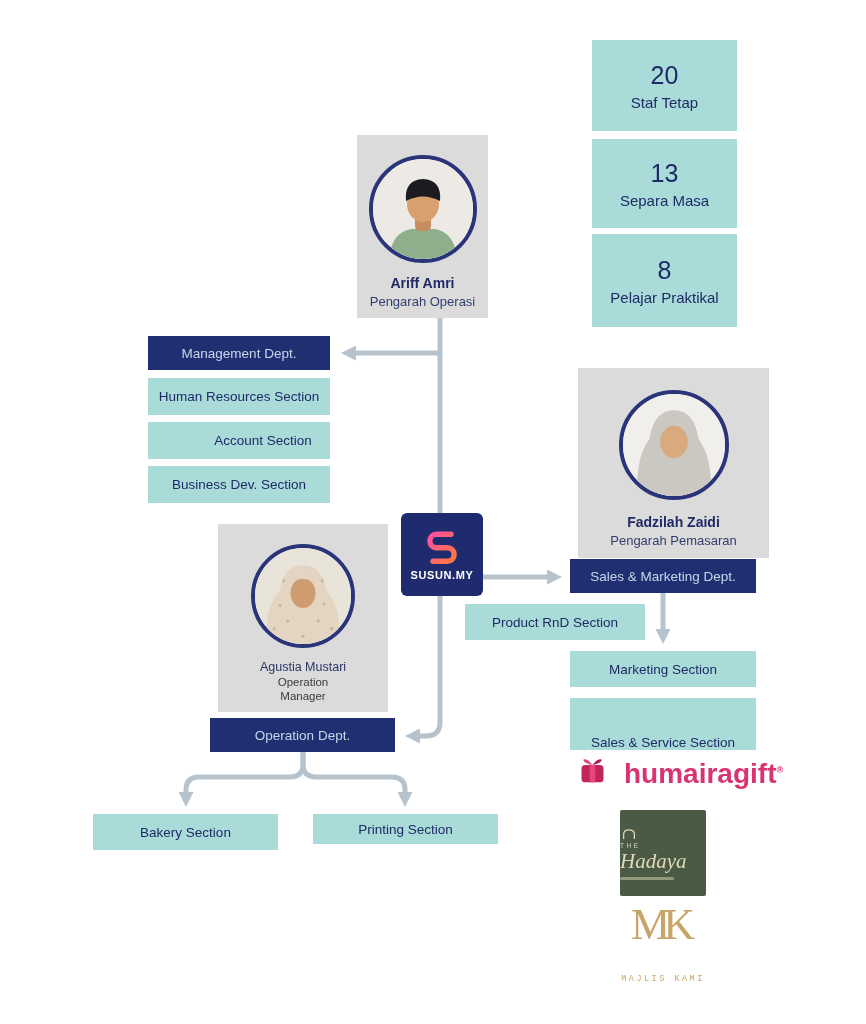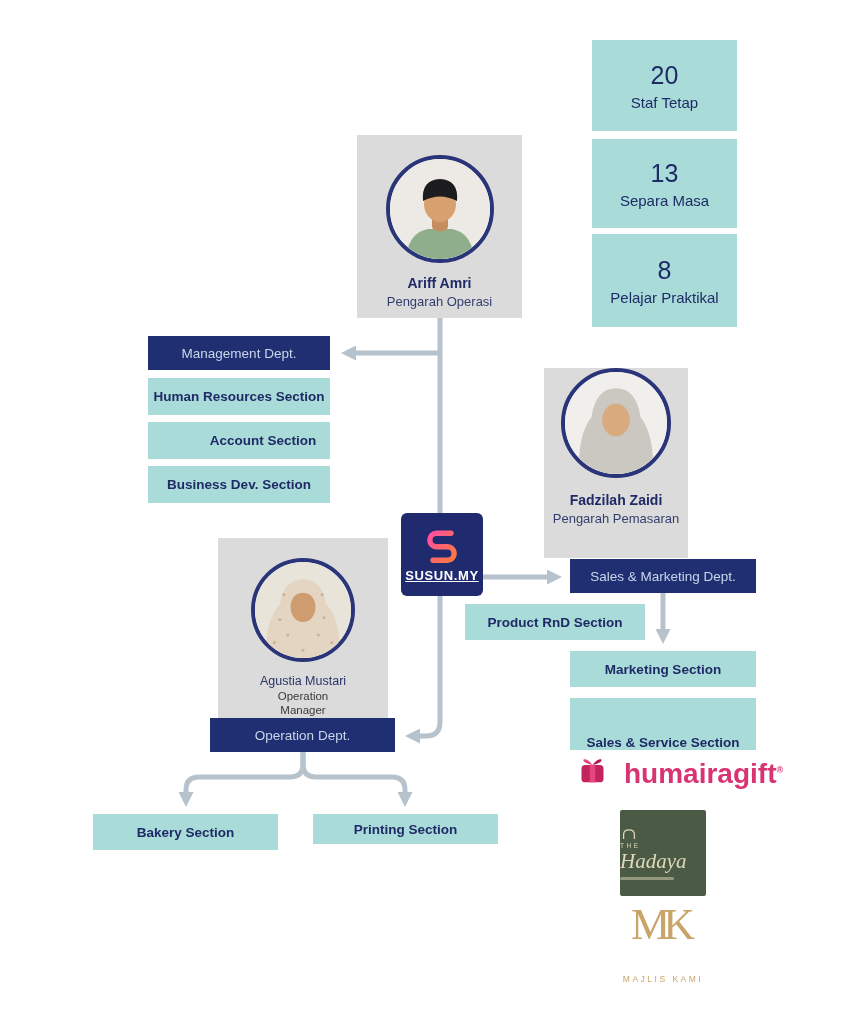--- a/index.html
+++ b/index.html
@@ -17,39 +17,39 @@
   .avatar { border-radius:50%; overflow:hidden; border:4px solid #2a3478; background:#eee; flex:none; }
   .avatar svg { display:block; width:100%; height:100%; }
   .p-name { font-weight:bold; color:#1f2a66; font-size:14px; }
   .p-title { color:#323e6e; font-size:13px; margin-top:3px; }
   .p-name.small { font-weight:normal; font-size:12.5px; }
   .p-title.small { font-size:11.5px; margin-top:2px; }
 
   .dept { background:#202e72; color:#c9d6ea; font-size:13.5px; display:flex;
           align-items:center; justify-content:center; text-align:center; }
   .sec  { background:#a9dcd9; color:#1f2a66; font-size:13.5px; display:flex;
-          align-items:center; justify-content:center; text-align:center;font-weight:bold; }
+          align-items:center; justify-content:center; text-align:center; }
 
   .susun { background:#1f2b6e; border-radius:6px; display:flex; flex-direction:column;
            align-items:center; justify-content:center; gap:5px; }
-  .susun .brand { color:#ffffff; font-size:13px; font-weight:bold; letter-spacing:.6px;text-decoration:underline; }
+  .susun .brand { color:#ffffff; font-size:11px; font-weight:bold; letter-spacing:.6px; }
 
   .humaira { display:flex; align-items:flex-start; gap:15px; }
   .humaira .txt { color:#d93472; font-size:28px; font-weight:bold; line-height:34px; }
   .humaira .reg { font-size:9px; color:#d93472; vertical-align:super; }
 
   .hadaya { background:#4a5a44; color:#ded8b8; display:flex; flex-direction:column;
             align-items:flex-start; justify-content:center; border-radius:2px; }
   .hadaya .pre { font-size:6.5px; letter-spacing:2.5px; margin-top:2px; }
   .hadaya .nm  { font-family:"Liberation Serif", serif; font-style:italic; font-size:21px; line-height:24px; }
   .hadaya-tag  { width:54px; height:3px; background:rgba(222,216,184,.5); margin-top:4px; border-radius:2px; }
 
   .mk { display:flex; flex-direction:column; align-items:center; color:#c9a469; }
   .mk .mono { font-family:"Liberation Serif", serif; font-size:44px; line-height:44px; letter-spacing:-7px; padding-right:7px; }
-  .mk .lbl  { font-size:8.5px; letter-spacing:2.5px; margin-top:3px; }
+  .mk .lbl  { font-size:8.5px; letter-spacing:2.5px; margin-top:3px;font-family:Liberation Mono, monospace; }
 </style>
 </head>
 <body>
 
 <div class="canvas">
 
   <svg class="connectors" width="866" height="1024" viewBox="0 0 866 1024">
     <defs>
       <marker id="arrow" viewBox="0 0 10 10" refX="6" refY="5" markerWidth="3" markerHeight="3" orient="auto-start-reverse">
         <path d="M0 0 L10 5 L0 10 Z" fill="#b6c2cc"></path>
@@ -72,21 +72,21 @@
   </div>
   <div class="node stat" style="left:592px; top:139px; width:145px; height:89px;">
     <div class="v">13</div>
     <div class="l">Separa Masa</div>
   </div>
   <div class="node stat" style="left:592px; top:234px; width:145px; height:93px;">
     <div class="v">8</div>
     <div class="l">Pelajar Praktikal</div>
   </div>
 
-  <div class="node card" style="left:357px; top:135px; width:165px; height:183px; padding-top:20px;">
+  <div class="node card" style="left:357px; top:135px; width:131px; height:183px; padding-top:20px;">
     <div class="avatar" style="width:108px; height:108px;">
       <svg viewBox="0 0 100 100">
         <rect width="100" height="100" fill="#edeae5"></rect>
         <path d="M16 100 Q18 74 38 70 L62 70 Q82 74 84 100 Z" fill="#8fae8b"></path>
         <rect x="42" y="54" width="16" height="18" rx="5" fill="#c68d5f"></rect>
         <ellipse cx="50" cy="45" rx="16" ry="18" fill="#d7a06e"></ellipse>
         <path d="M33 42 Q31 21 50 20 Q69 21 67 42 Q50 33 33 42 Z" fill="#1b1b20"></path>
       </svg>
     </div>
     <div class="p-name" style="margin-top:12px;">Ariff Amri</div>
@@ -112,21 +112,21 @@
         <linearGradient id="sg" x1="0" y1="0" x2="1" y2="1">
           <stop offset="0" stop-color="#ff4fa0"></stop>
           <stop offset="1" stop-color="#ff7a3c"></stop>
         </linearGradient>
       </defs>
       <path d="M30 7 H14 a7.5 7.5 0 0 0 0 15 h12 a7.5 7.5 0 0 1 0 15 H10" stroke="url(#sg)" stroke-width="6" fill="none" stroke-linecap="round"></path>
     </svg>
     <div class="brand">SUSUN.MY</div>
   </div>
 
-  <div class="node card" style="left:544px; top:368px; width:144px; height:190px; ">
+  <div class="node card" style="left:578px; top:368px; width:191px; height:190px; padding-top:22px;">
     <div class="avatar" style="width:110px; height:110px;">
       <svg viewBox="0 0 100 100">
         <rect width="100" height="100" fill="#f1efec"></rect>
         <path d="M14 100 Q12 62 26 44 Q30 16 50 16 Q70 16 74 44 Q88 62 86 100 Z" fill="#cbc7c1"></path>
         <ellipse cx="50" cy="47" rx="13.5" ry="16" fill="#d9aa7e"></ellipse>
         <path d="M36 44 Q34 26 50 25 Q66 26 64 44 Q63 32 50 31 Q37 32 36 44 Z" fill="#cbc7c1"></path>
       </svg>
     </div>
     <div class="p-name" style="margin-top:14px;">Fadzilah Zaidi</div>
     <div class="p-title">Pengarah Pemasaran</div>
@@ -138,21 +138,21 @@
   <div class="node sec" style="left:465px; top:604px; width:180px; height:36px;">
     <span>Product RnD Section</span>
   </div>
   <div class="node sec" style="left:570px; top:651px; width:186px; height:36px;">
     <span>Marketing Section</span>
   </div>
   <div class="node sec" style="left:570px; top:698px; width:186px; height:52px;align-items:flex-end;">
     <span>Sales &amp; Service Section</span>
   </div>
 
-  <div class="node card" style="left:218px; top:538px; width:170px; height:188px; padding-top:20px;">
+  <div class="node card" style="left:218px; top:524px; width:170px; height:188px; padding-top:20px;">
     <div class="avatar" style="width:104px; height:104px;">
       <svg viewBox="0 0 100 100">
         <rect width="100" height="100" fill="#e9e4da"></rect>
         <path d="M12 100 Q10 60 26 44 Q30 18 50 18 Q70 18 74 44 Q90 60 88 100 Z" fill="#e3d5c2"></path>
         <g fill="#c8b49a">
           <circle cx="26" cy="60" r="1.6"></circle>
             <circle cx="34" cy="76" r="1.6"></circle>
           <circle cx="20" cy="84" r="1.6"></circle>
             <circle cx="72" cy="58" r="1.6"></circle>
           <circle cx="66" cy="76" r="1.6"></circle>

